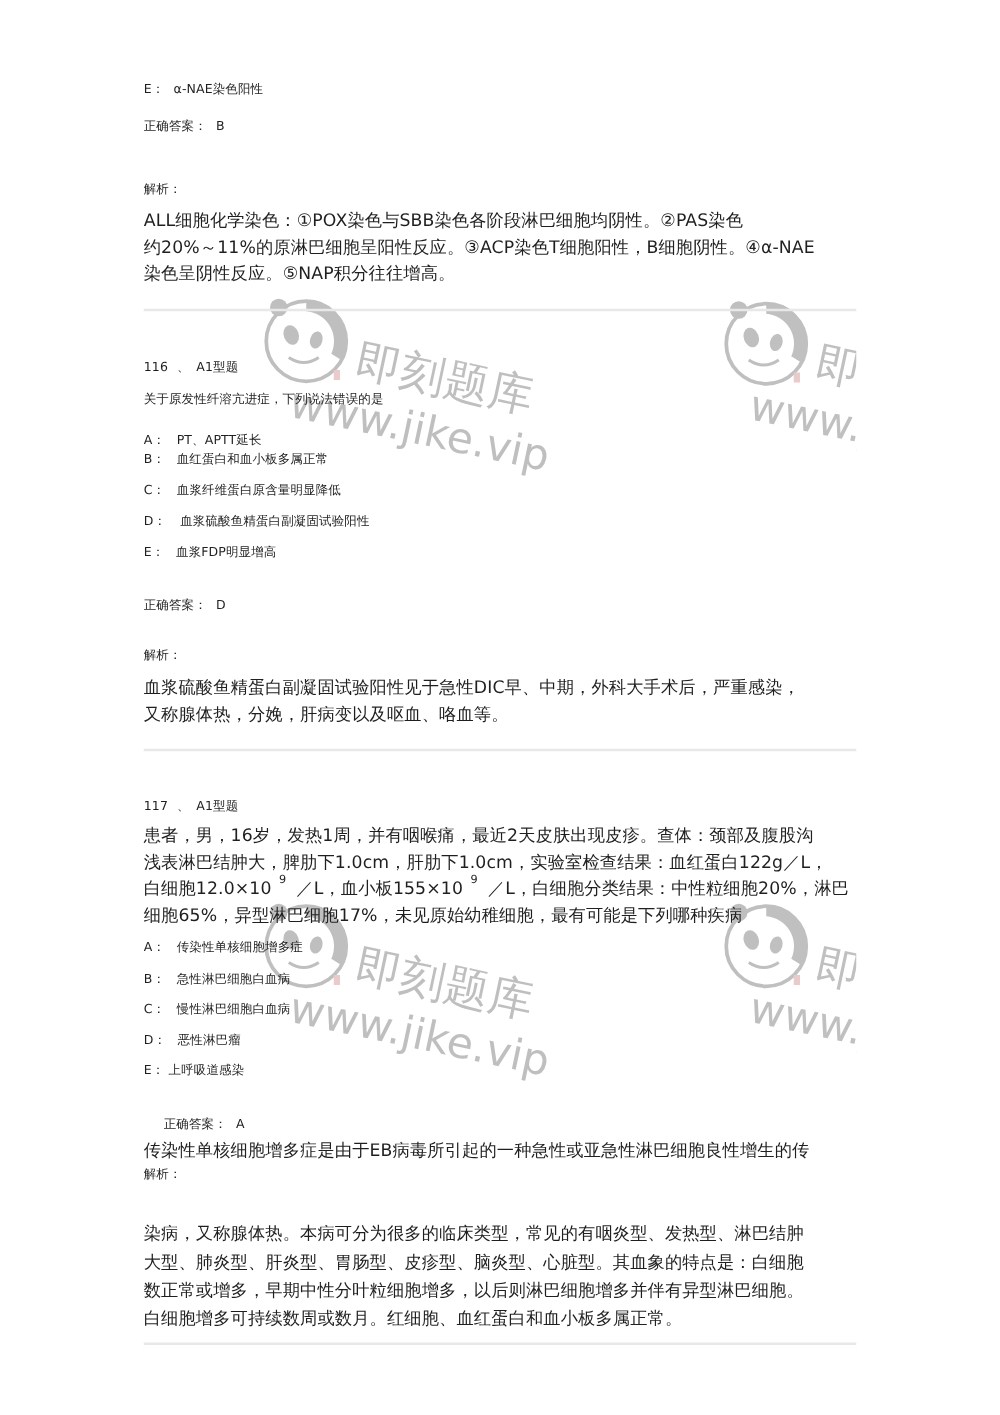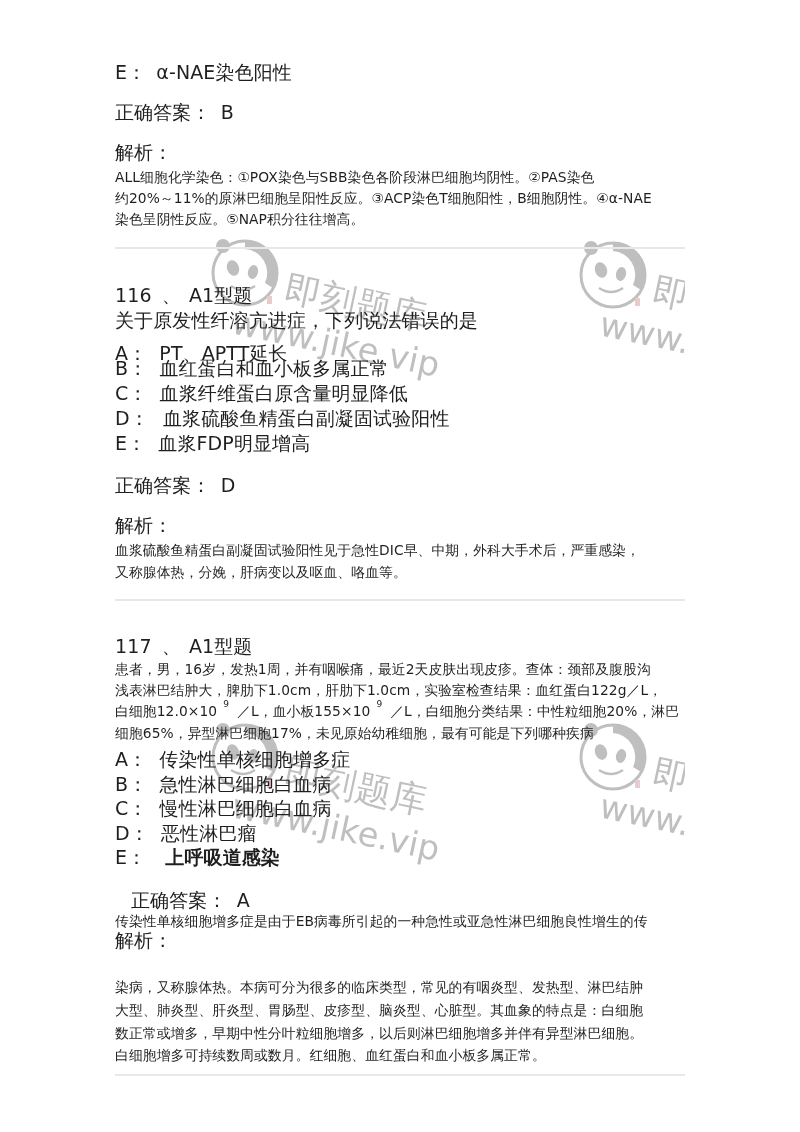--- a/index.html
+++ b/index.html
@@ -1,19 +1,19 @@
 <!DOCTYPE html>
 <html><head>
 <meta charset="utf-8">
 <style>
   html, body { margin: 0; padding: 0; background: #ffffff; }
   body { width: 800px; height: 1132px; position: relative; overflow: hidden;
          font-family: "DejaVu Sans", "Liberation Sans", sans-serif; color: #1f1f1f; }
   .page { position: absolute; left: 0; top: 0; width: 800px; height: 1132px; }
-  .line { position: absolute; left: 115px; font-size: 19px; line-height: 18px; white-space: nowrap; letter-spacing: 0.1px; }
+  .line { position: absolute; left: 115px; font-size: 10px; line-height: 18px; white-space: nowrap; letter-spacing: 0.1px; }
   .body-line { font-size: 13.8px; }
   .divider { position: absolute; left: 115px; width: 570px; height: 2px; background: #e8e8e8; }
   sup.exp { position: relative; top: -9px; font-size: 9px; vertical-align: baseline; margin: 0 8px 0 6px; }
   .wm { position: absolute; pointer-events: none; opacity: 0.55; }
   .clip-right { position: absolute; left: 0; top: 0; width: 685px; height: 1132px; overflow: hidden; pointer-events: none; }
 </style>
 </head>
 <body>
 
 <div class="page">
@@ -75,21 +75,21 @@
       <text x="78" y="62" font-size="36" fill="#8c8c8c" transform="rotate(12 78 62)" font-family="DejaVu Sans, sans-serif">即刻题库</text>
       <text x="25" y="95" font-size="34" fill="#8c8c8c" transform="rotate(12 25 95)" font-family="DejaVu Sans, sans-serif">www.jike.vip</text>
     </svg>
   </div>
 
   <section>
     <div class="line" style="top:63px;">
       <span>E：</span>
       <span style="margin-left:4px;">α-NAE染色阳性</span>
     </div>
-    <div class="line" style="top:103px;">
+    <div class="line" style="top:93px;">
       <span>正确答案：</span>
       <span style="margin-left:4px;">B</span>
     </div>
     <div class="line" style="top:143px;">解析：</div>
     <div class="line body-line" style="top:168px;">ALL细胞化学染色：①POX染色与SBB染色各阶段淋巴细胞均阴性。②PAS染色</div>
     <div class="line body-line" style="top:189px;">约20%～11%的原淋巴细胞呈阳性反应。③ACP染色T细胞阳性，B细胞阴性。④α-NAE</div>
     <div class="line body-line" style="top:210px;">染色呈阴性反应。⑤NAP积分往往增高。</div>
   </section>
 
   <div class="divider" style="top:247px;"></div>
@@ -155,21 +155,21 @@
     <div class="line" style="top:799px;">
       <span>C：</span>
       <span style="margin-left:6px;">慢性淋巴细胞白血病</span>
     </div>
     <div class="line" style="top:824px;">
       <span>D：</span>
       <span style="margin-left:6px;">恶性淋巴瘤</span>
     </div>
     <div class="line" style="top:848px;">
       <span>E：</span>
-      <span style="margin-left:13px;font-weight:bold;">上呼吸道感染</span>
+      <span style="margin-left:0;">上呼吸道感染</span>
     </div>
     <div class="line" style="top:891px;margin-left:16px;">
       <span>正确答案：</span>
       <span style="margin-left:4px;">A</span>
     </div>
     <div class="line" style="top:931px;">解析：</div>
     <div class="line body-line" style="top:912px;">传染性单核细胞增多症是由于EB病毒所引起的一种急性或亚急性淋巴细胞良性增生的传</div>
     <div class="line body-line" style="top:978px;">染病，又称腺体热。本病可分为很多的临床类型，常见的有咽炎型、发热型、淋巴结肿</div>
     <div class="line body-line" style="top:1001px;">大型、肺炎型、肝炎型、胃肠型、皮疹型、脑炎型、心脏型。其血象的特点是：白细胞</div>
     <div class="line body-line" style="top:1024px;">数正常或增多，早期中性分叶粒细胞增多，以后则淋巴细胞增多并伴有异型淋巴细胞。</div>

